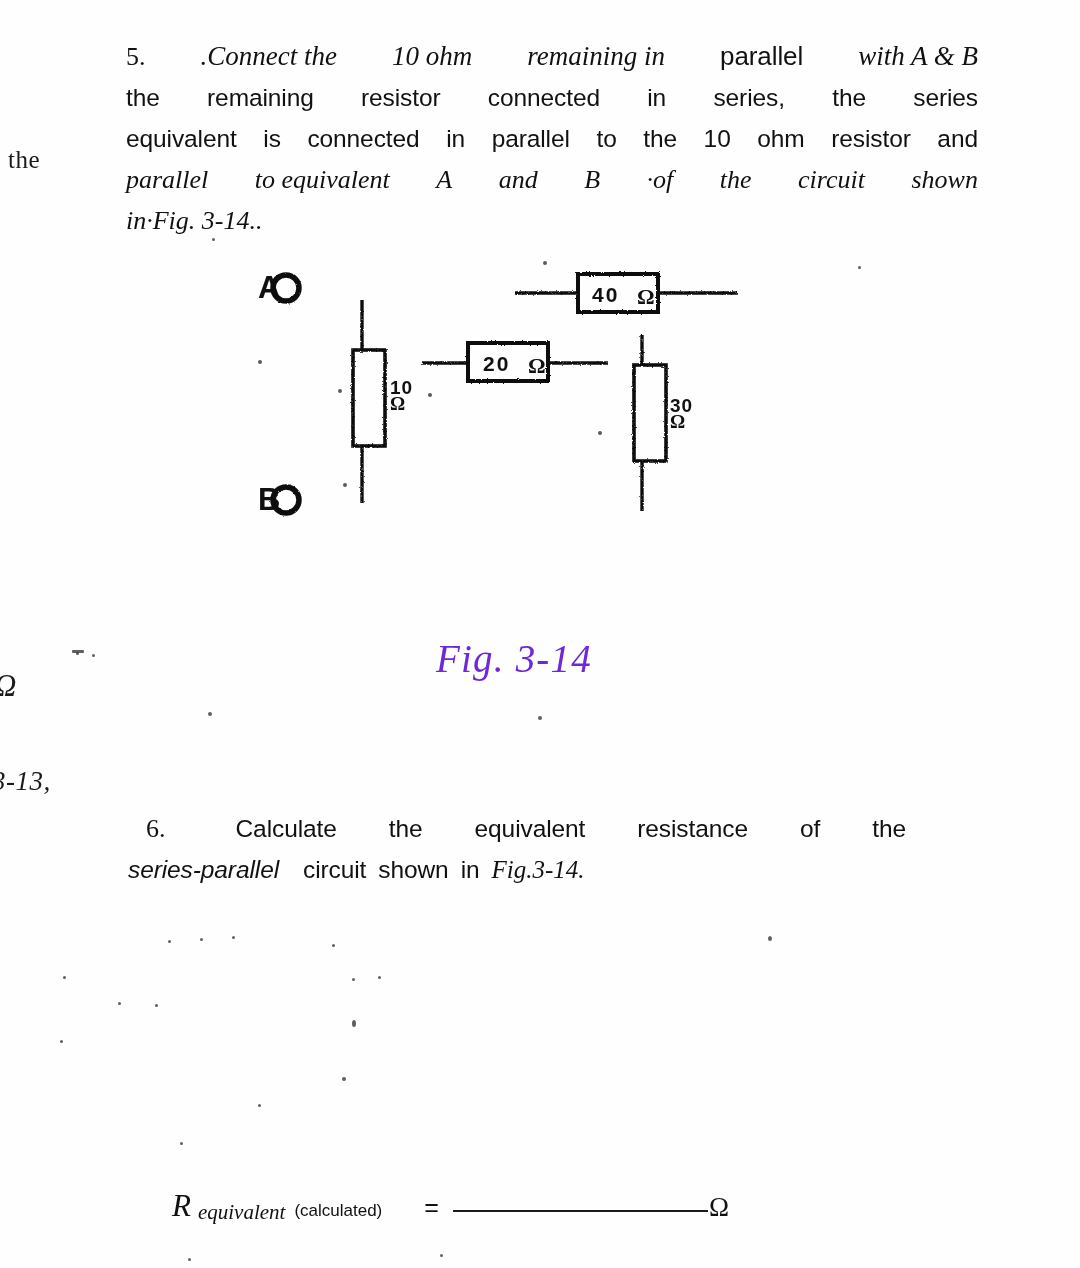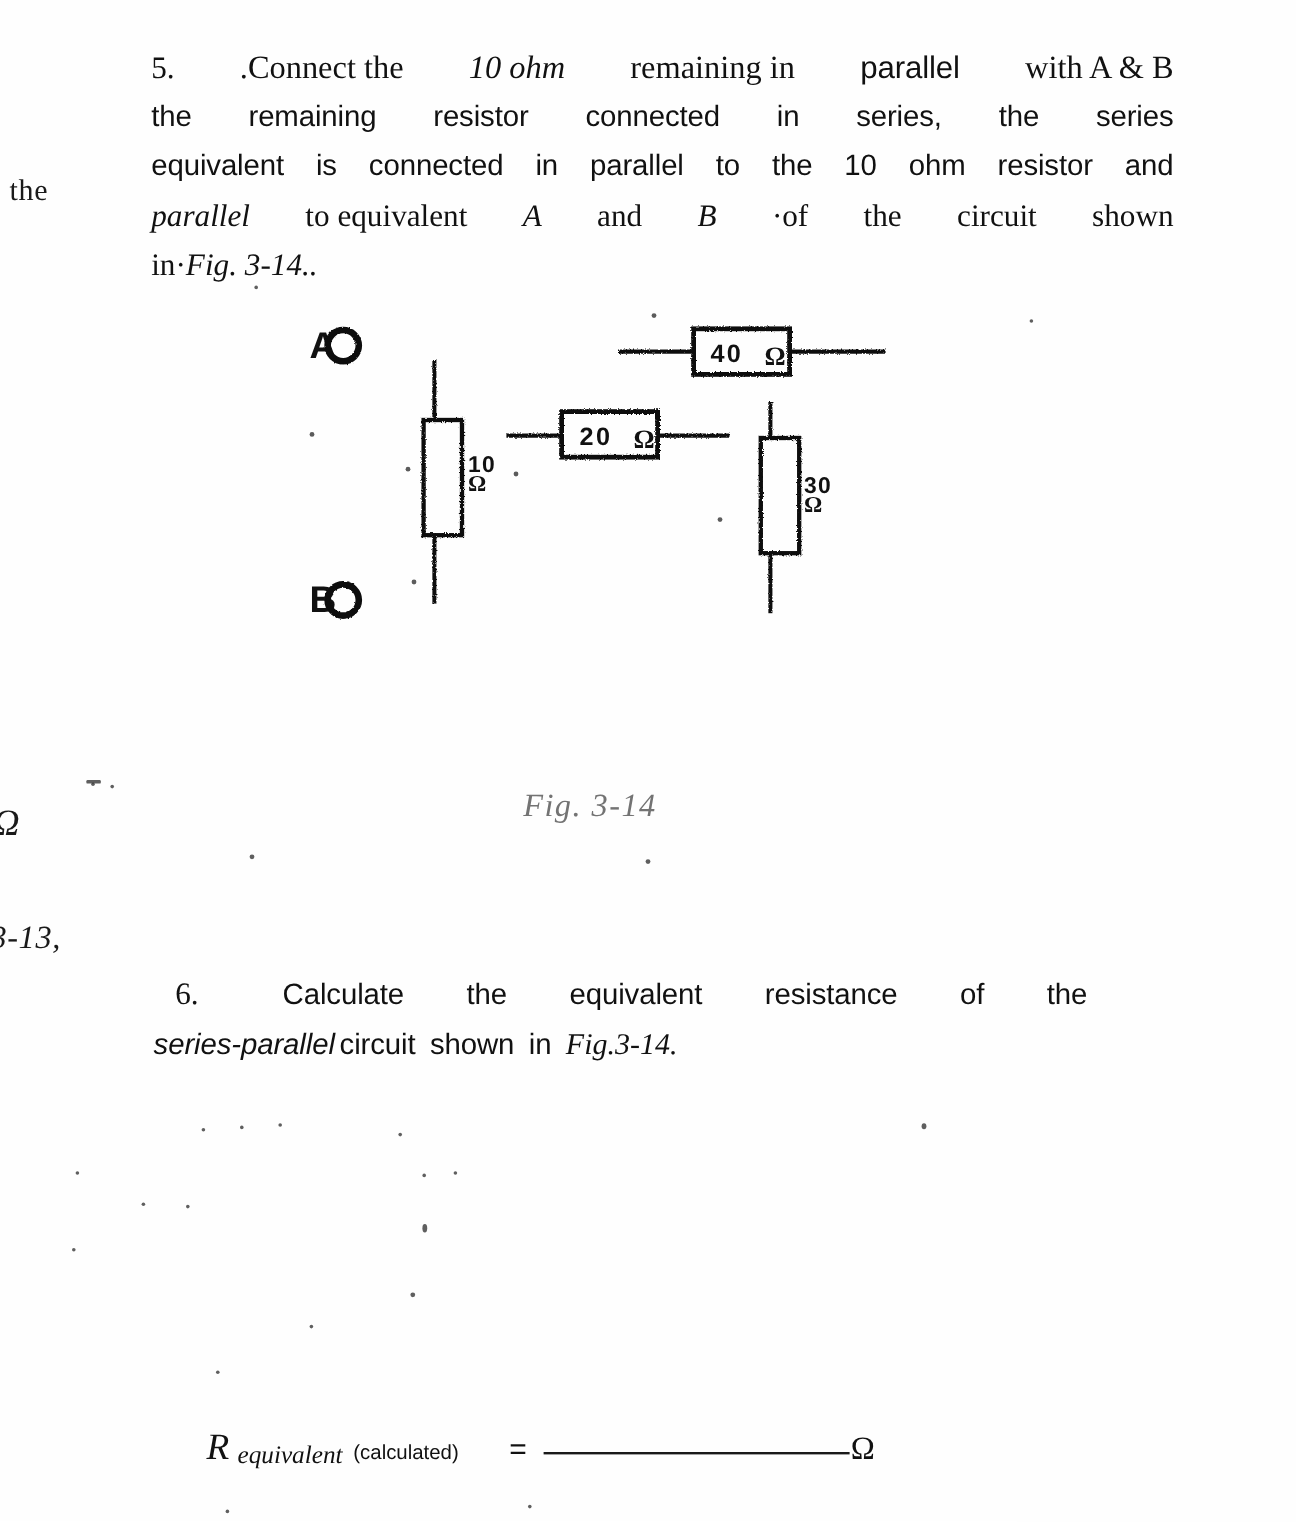--- a/index.html
+++ b/index.html
@@ -65,21 +65,21 @@
 
   .num {
     font-size: 26px;
     font-family: "Liberation Serif", serif;
   }
   .sans {
     font-family: "Liberation Sans", sans-serif;
     font-size: 24.5px;
     letter-spacing: -0.1px;
   }
-  .serif { font-family: "Liberation Serif", serif; }
+  .serif { font-family: "Liberation Serif", serif; font-style: italic; }
   .ital  { font-style: italic; }
 
   
   #q5-l1 { font-size: 27px; }
   #q5-l1 .sans { font-size: 26px; }
   #q5-l2 { font-size: 25px; }
   #q5-l3 { font-size: 25px; }
   #q5-l4 { font-size: 26px; }
   #q5-l5 { font-size: 26px; }
 
@@ -121,26 +121,26 @@
     font-weight: bold;
     margin-top: 1px;
   }
   #ohm-10 { left: 390px; top: 380px; }
   #ohm-30 { left: 670px; top: 398px; }
 
   
   #fig-caption {
     position: absolute;
     left: 436px;
-    top: 656px;
+    top: 636px;
     font-family: "Liberation Serif", serif;
     font-style: italic;
-    font-size: 27px;
+    font-size: 39px;
     letter-spacing: 1.2px;
-    color: #737373;
+    color: #6d28d9;
   }
 
   
   #answer-line {
     position: absolute;
     left: 172px;
     top: 1188px;
     display: flex;
     align-items: baseline;
     white-space: nowrap;
@@ -329,21 +329,21 @@
     <div class="q-line justify" style="font-size:25px;">
       <span class="num w" style="margin-right:18px;">6.</span>
       <span class="sans w">Calculate</span>
       <span class="sans w">the</span>
       <span class="sans w">equivalent</span>
       <span class="sans w">resistance</span>
       <span class="sans w">of</span>
       <span class="sans w">the</span>
     </div>
     <div class="q-line" style="font-size:25px; margin-left:-18px;">
-      <span class="sans ital w" style="margin-right:4px;">series-parallel</span>
+      <span class="sans ital w" style="margin-right:24px;">series-parallel</span>
       <span class="sans w" style="margin-right:12px;">circuit</span>
       <span class="sans w" style="margin-right:12px;">shown</span>
       <span class="sans w" style="margin-right:12px;">in</span>
       <span class="serif ital w" style="">Fig.</span>
       <span class="serif ital w">3-14.</span>
     </div>
   </div>
 
   <div id="answer-line">
     <span class="r-big">R</span>

